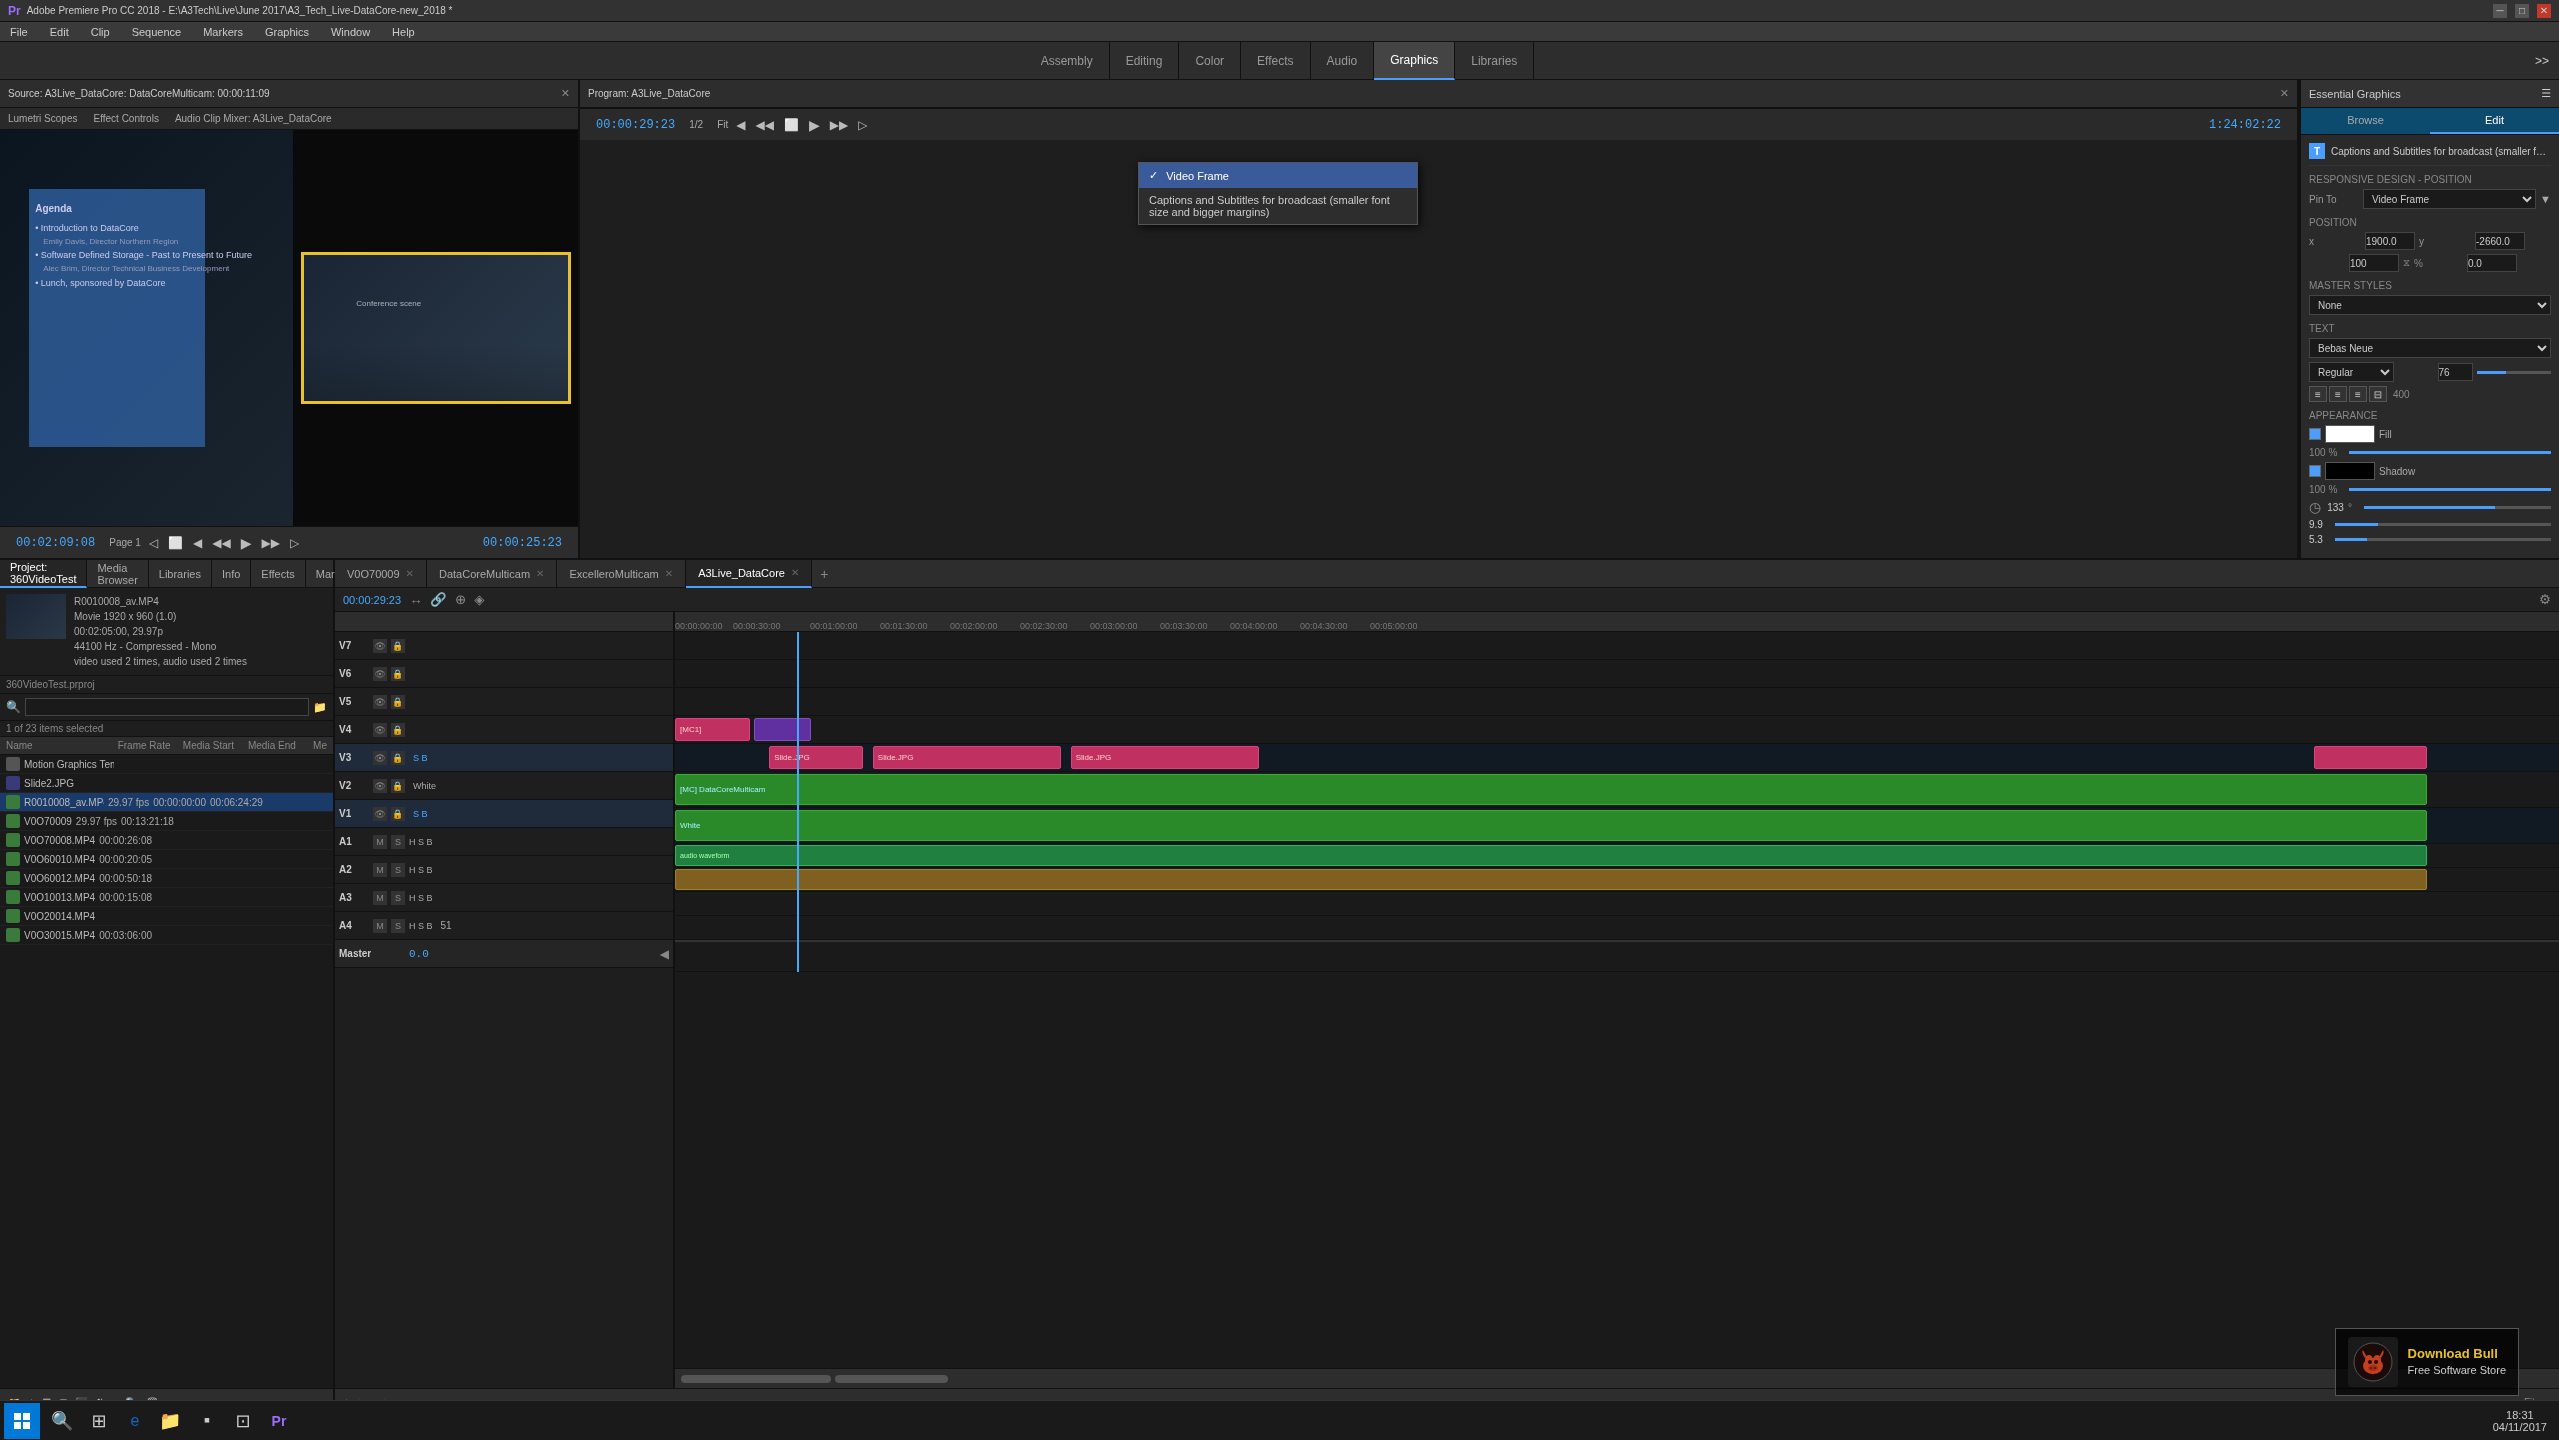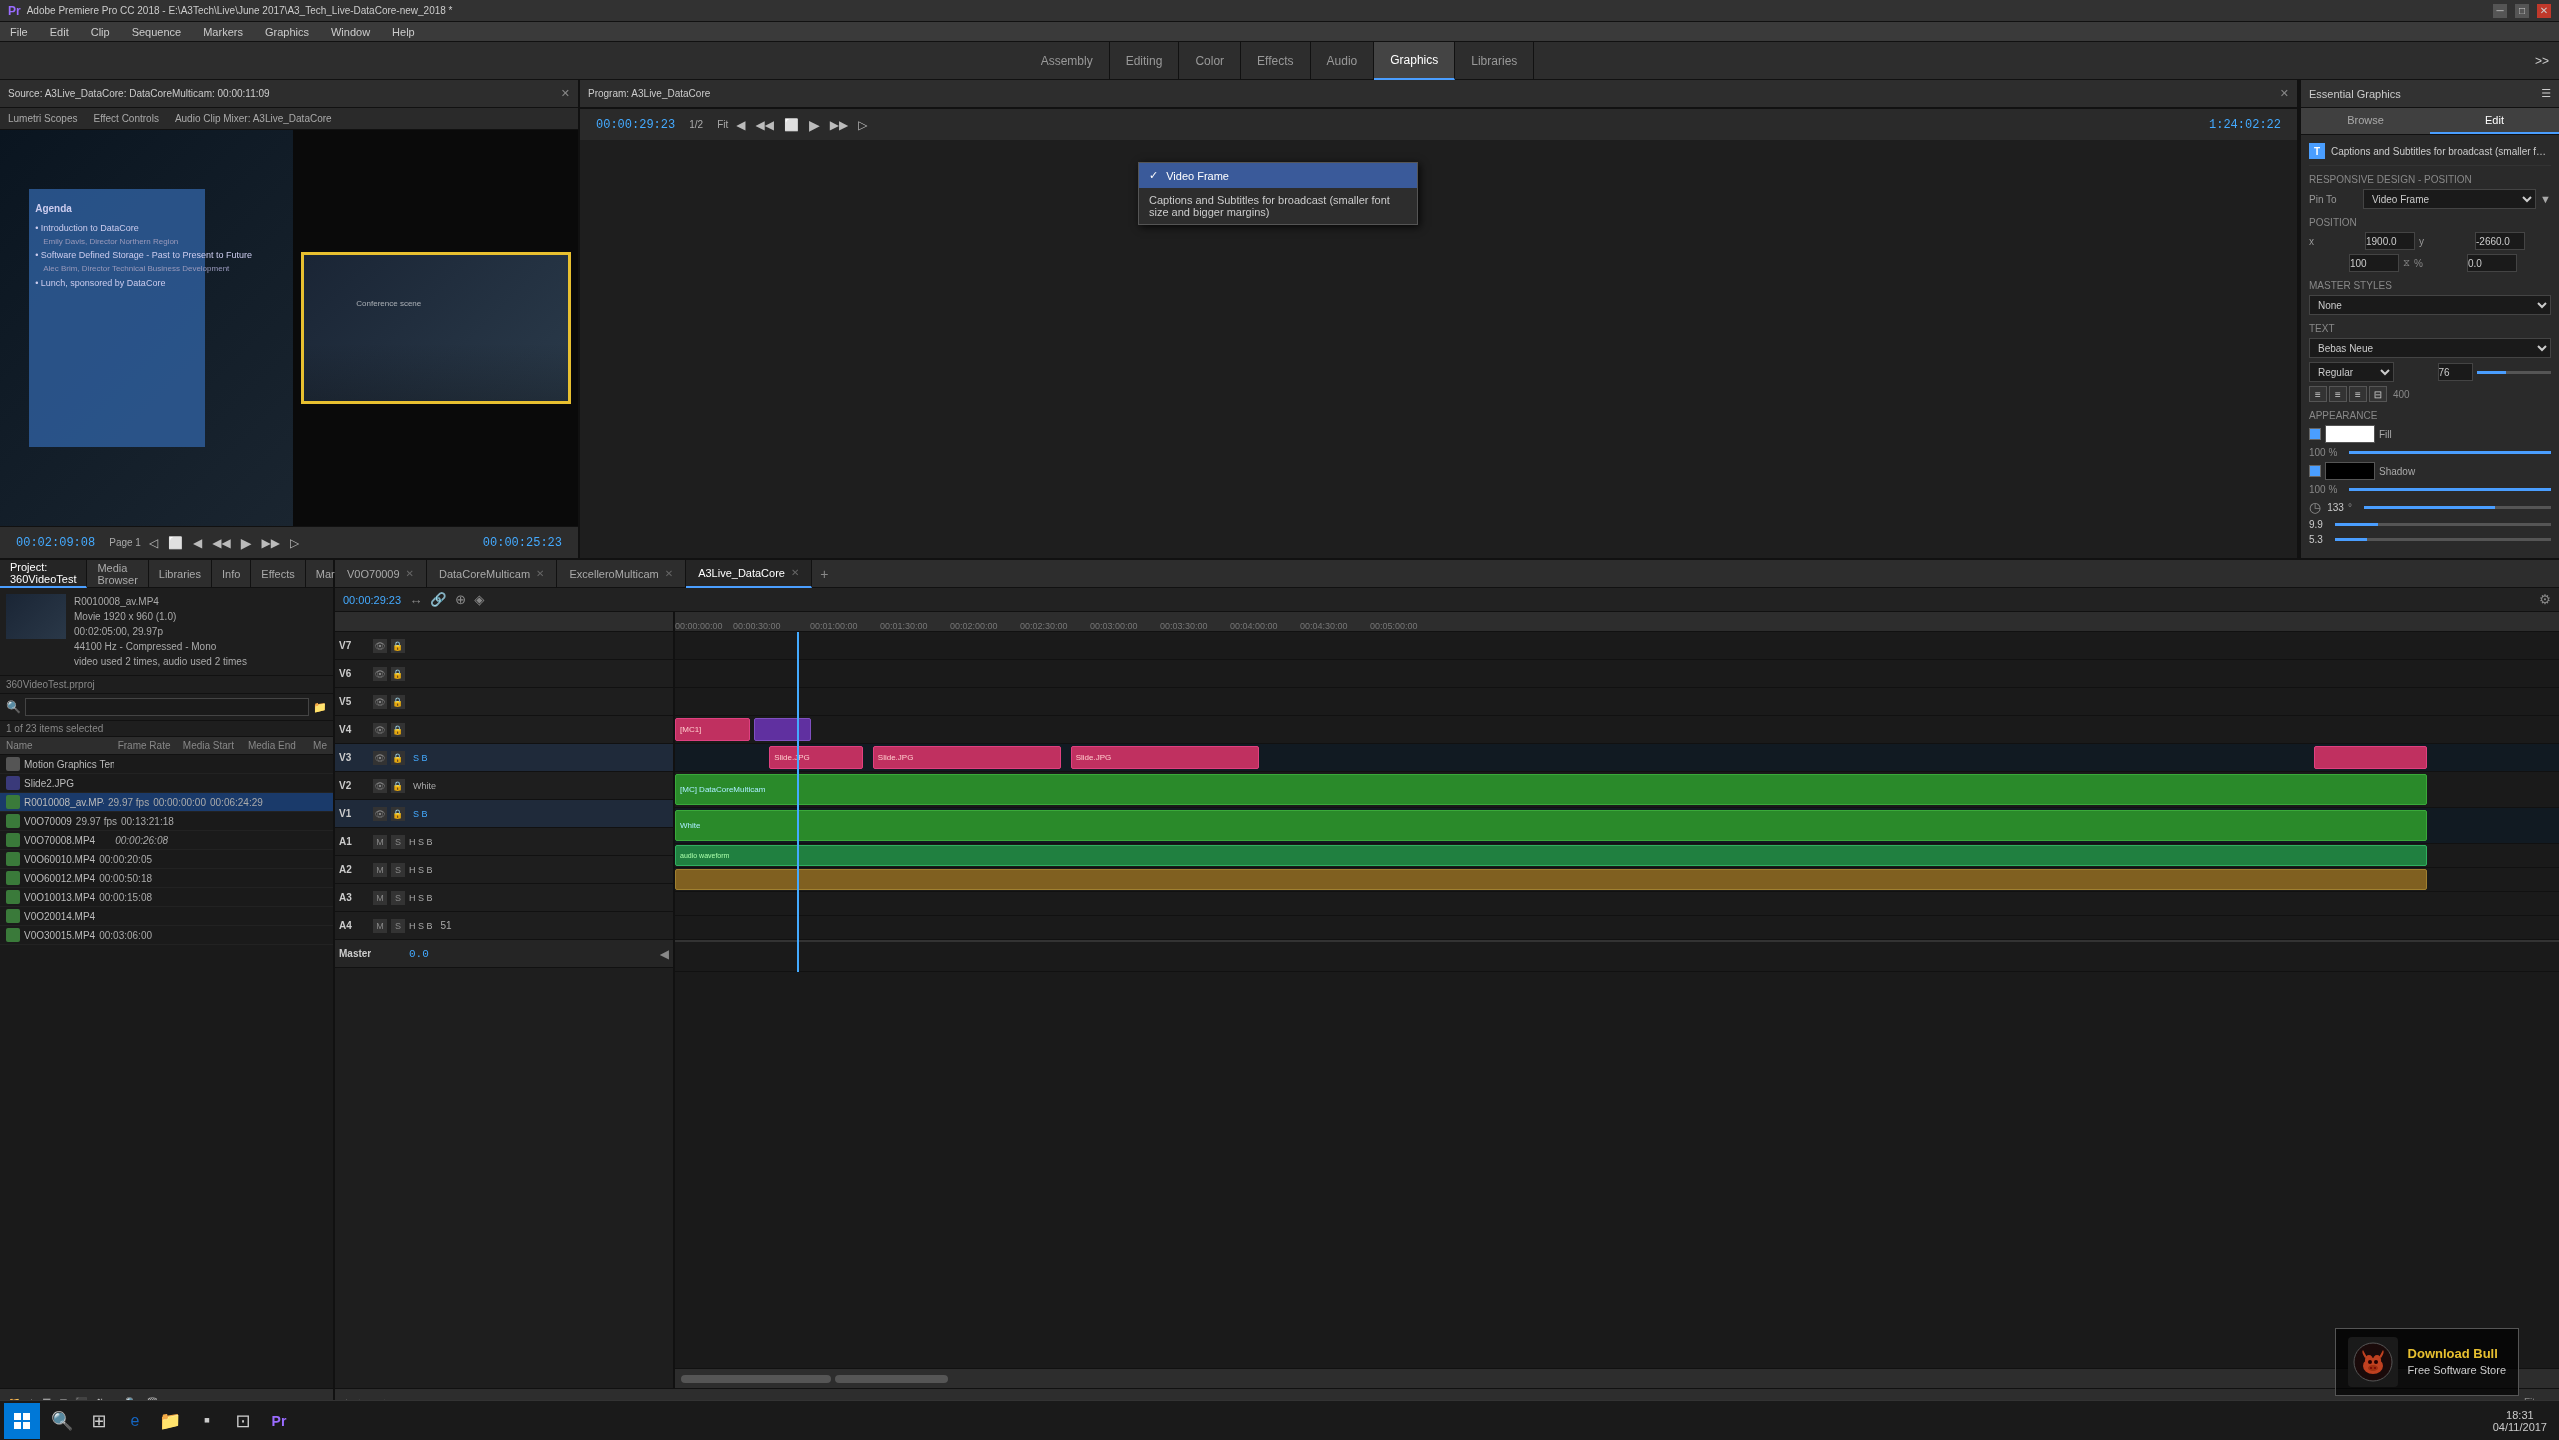--- a/index.html
+++ b/index.html
@@ -246,21 +246,21 @@
       display: flex;
       align-items: center;
       padding: 0 8px;
       font-size: 11px;
       color: #ccc;
       border-bottom: 1px solid #111;
       justify-content: space-between;
     }
     .eg-tabs {
       display: flex;
-      background: #404040;
+      background: #0c4a6e;
       border-bottom: 1px solid #111;
     }
     .eg-tab {
       flex: 1;
       text-align: center;
       padding: 6px 4px;
       font-size: 11px;
       color: #aaa;
       cursor: pointer;
     }
@@ -964,21 +964,21 @@
         </div>
         <div class="media-row">
           <div class="media-icon video"></div>
           <span>V0O70009</span>
           <span style="margin-left:4px;font-size:10px;color:#aaa;">29.97 fps</span>
           <span style="margin-left:4px;font-size:10px;color:#aaa;">00:13:21:18</span>
         </div>
         <div class="media-row">
           <div class="media-icon video"></div>
           <span>V0O70008.MP4</span>
-          <span style="margin-left:20px;font-size:10px;color:#aaa;font-style:italic;">00:00:26:08</span>
+          <span style="margin-left:4px;font-size:10px;color:#aaa;">00:00:26:08</span>
         </div>
         <div class="media-row">
           <div class="media-icon video"></div>
           <span>V0O60010.MP4</span>
           <span style="margin-left:4px;font-size:10px;color:#aaa;">00:00:20:05</span>
         </div>
         <div class="media-row">
           <div class="media-icon video"></div>
           <span>V0O60012.MP4</span>
           <span style="margin-left:4px;font-size:10px;color:#aaa;">00:00:50:18</span>

